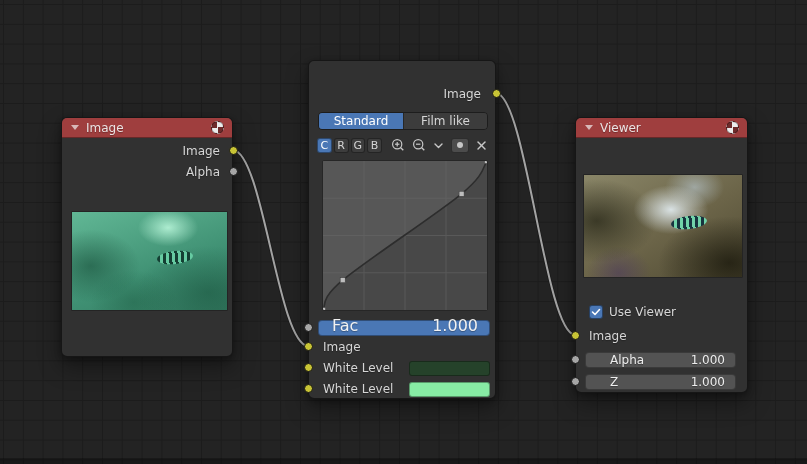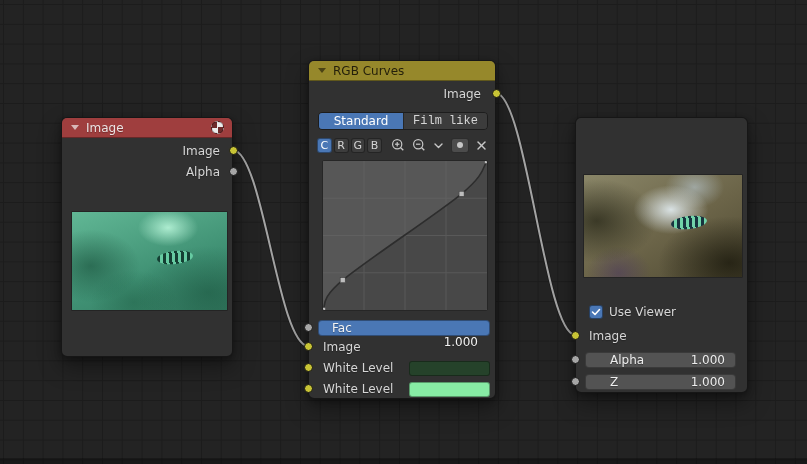--- a/index.html
+++ b/index.html
@@ -71,21 +71,21 @@
     color:#d3d3d3;font-size:11px;display:flex;align-items:center;justify-content:center;margin-right:2px;}
   .chan-btn.selected{background:#4a77b5;color:#fff;}
   .tool-icons{display:flex;align-items:center;margin-left:auto;}
   .tool-icons svg{display:block;}
   .icon-gap{margin-left:7px;}
   .dot-btn{width:18px;height:15px;border-radius:3px;background:#4c4c4c;border:1px solid rgba(0,0,0,.4);
     display:flex;align-items:center;justify-content:center;}
   .dot-btn i{display:block;width:6px;height:6px;border-radius:50%;background:#c6c6c6;}
   .curve-widget{position:absolute;border:1px solid #262626;border-radius:2px;overflow:hidden;background:#575757;}
   .slider{position:absolute;height:16px;border-radius:4px;background:#4a77b5;border:1px solid rgba(0,0,0,.35);
-    display:flex;align-items:flex-start;color:#f2f2f2;font-size:12px;text-shadow:0 1px 1px rgba(0,0,0,.3);flex-direction:column;}
+    display:flex;align-items:flex-end;color:#f2f2f2;font-size:16px;text-shadow:0 1px 1px rgba(0,0,0,.3);}
   .slider .lab{margin-left:13px;}
   .slider .val{margin-left:auto;margin-right:11px;}
   .field{position:absolute;height:16px;border-radius:4px;background:#535353;border:1px solid rgba(0,0,0,.3);
     display:flex;align-items:center;color:#ededed;font-size:12px;text-shadow:0 1px 1px rgba(0,0,0,.3);}
   .field .lab{margin-left:24px;}
   .field .val{margin-left:auto;margin-right:10px;}
   .swatch{position:absolute;height:15px;width:81px;border-radius:3px;border:1px solid rgba(0,0,0,.35);}
   .checkbox{position:absolute;width:14px;height:14px;border-radius:3px;background:#4a77b5;
     border:1px solid rgba(0,0,0,.45);display:flex;align-items:center;justify-content:center;}
 </style>
@@ -110,30 +110,26 @@
     <div class="row-label out-label" style="right:12px;top:24px;width:120px;line-height:18px;">Image</div>
     <span class="socket sock-yellow" style="right:-5.5px;top:27.5px;"></span>
     <div class="row-label out-label" style="right:12px;top:45px;width:120px;line-height:18px;">Alpha</div>
     <span class="socket sock-gray" style="right:-5.5px;top:48.5px;"></span>
     <div class="thumb thumb-green" style="left:9px;top:93px;width:157px;height:100px;">
       <span class="fish"></span>
     </div>
   </div>
 
   <div class="node" style="left:308px;top:60px;width:188px;height:339px;">
-    <div class="node-header hdr-olive">
-      <span class="collapse-tri"></span>
-      <span class="node-title">RGB Curves</span>
-    </div>
     <div class="row-label out-label" style="right:14px;top:24px;width:120px;line-height:18px;">Image</div>
     <span class="socket sock-yellow" style="right:-5.5px;top:27.5px;"></span>
 
     <div class="tabs" style="left:9px;top:51px;width:170px;">
       <div class="tab selected" style="width:84px;">Standard</div>
-      <div class="tab" style="flex:1;font-family:Liberation Mono, monospace;">Film like</div>
+      <div class="tab" style="flex:1;">Film like</div>
     </div>
 
     <div class="channels" style="left:8px;top:76px;right:8px;height:16px;">
       <div class="chan-btn selected">C</div>
       <div class="chan-btn">R</div>
       <div class="chan-btn">G</div>
       <div class="chan-btn">B</div>
       <div class="tool-icons">
         <span class="icon-gap">
           <svg width="14" height="14" viewBox="0 0 14 14">
@@ -201,20 +197,25 @@
     <div class="row-label" style="left:14px;top:300px;line-height:15px;">White Level</div>
     <div class="swatch" style="left:100px;top:300px;background:#25422a;"></div>
     <span class="socket sock-yellow" style="left:-5.5px;top:302px;"></span>
 
     <div class="row-label" style="left:14px;top:321px;line-height:15px;">White Level</div>
     <div class="swatch" style="left:100px;top:321px;background:#87eba4;"></div>
     <span class="socket sock-yellow" style="left:-5.5px;top:323px;"></span>
   </div>
 
   <div class="node" style="left:575px;top:117px;width:173px;height:276px;">
+    <div class="node-header hdr-red">
+      <span class="collapse-tri"></span>
+      <span class="node-title">Viewer</span>
+      <span class="sphere-icon"></span>
+    </div>
     <div class="thumb thumb-coral" style="left:7px;top:56px;width:160px;height:104px;">
       <span class="fish"></span>
     </div>
     <span class="checkbox" style="left:13px;top:187px;">
       <svg width="10" height="10" viewBox="0 0 10 10">
           <polyline points="1.5,5 4,7.5 8.5,2.5" fill="none" stroke="#ffffff" stroke-width="1.6" stroke-linecap="round" stroke-linejoin="round"></polyline>
         </svg>
     </span>
     <div class="row-label" style="left:33px;top:186px;line-height:16px;">Use Viewer</div>
 

